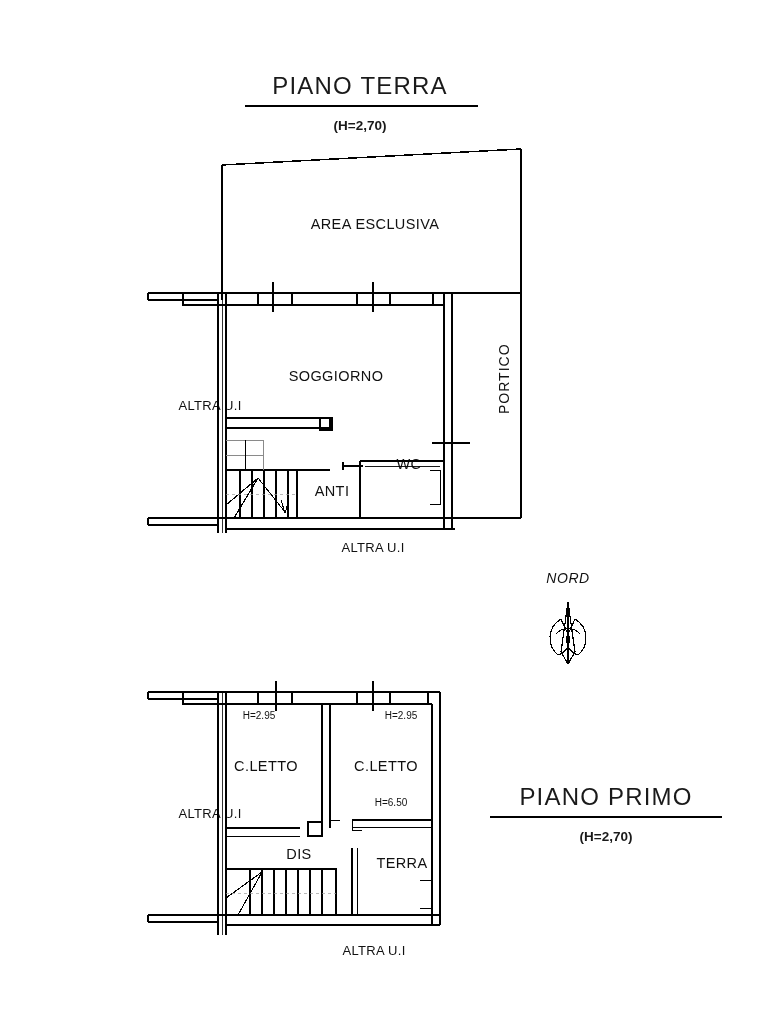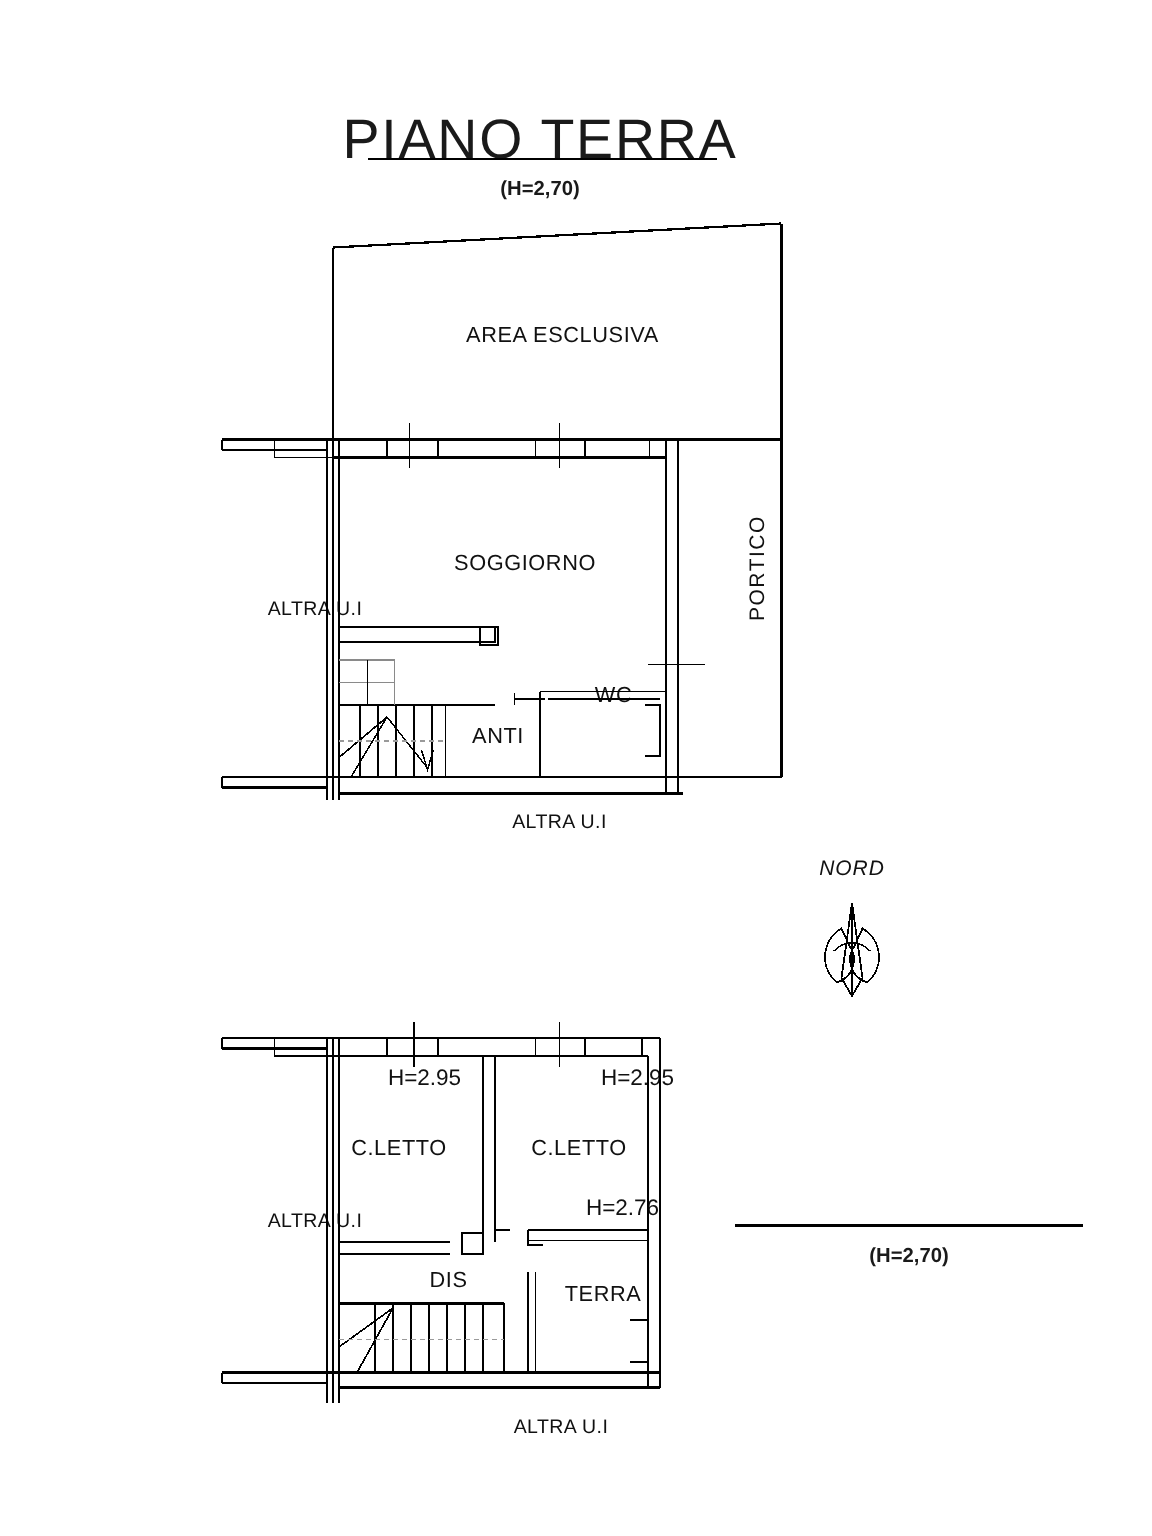--- a/index.html
+++ b/index.html
@@ -28,38 +28,37 @@
     width: 768px;
     height: 1024px;
     display: block;
   }
   .ttl {
     position: absolute;
     font-family: "Liberation Sans", sans-serif;
     white-space: nowrap;
   }
   .title-main {
-    font-size: 37px;
+    font-size: 24px;
     letter-spacing: 1.2px;
     color: #1a1a1a;
   }
   .title-sub {
     font-size: 13.5px;
     color: #1a1a1a;
     font-weight: bold;
   }
   .room-label {
     font-size: 14.5px;
     letter-spacing: 0.4px;
     color: #111;
   }
   .dim-label {
-    font-size: 15px;
-    color: #111;
-    margin-left: 24px;
+    font-size: 10px;
+    color: #111;
   }
   .ext-label {
     font-size: 13px;
     letter-spacing: 0.3px;
     color: #111;
     margin-left: 43px;
   }
   .vertical-label {
     font-size: 14px;
     letter-spacing: 1px;
@@ -80,45 +79,46 @@
 </head>
 <body>
 
 <div id="sheet">
 
   <div class="ttl title-main center" style="left:360px; top:72px;">PIANO TERRA</div>
   <div class="ttl title-sub center" style="left:360px; top:118px;">(H=2,70)</div>
 
   <div class="ttl room-label center" style="left:375px; top:216px;">AREA ESCLUSIVA</div>
 
-  <div class="ttl room-label center" style="left:350px; top:368px;">SOGGIORNO</div>
+  <div class="ttl room-label center" style="left:336px; top:368px;">SOGGIORNO</div>
 
   <div class="ttl room-label center" style="left:332px; top:483px;">ANTI</div>
 
   <div class="ttl room-label center" style="left:409px; top:456px;">WC</div>
 
   <div class="ttl vertical-label" style="left:496px; top:414px;">PORTICO</div>
 
   <div class="ttl ext-label center" style="left:167px; top:398px;">ALTRA U.I</div>
 
   <div class="ttl ext-label center" style="left:330px; top:540px;">ALTRA U.I</div>
 
   <div class="ttl nord-label center" style="left:568px; top:570px;">NORD</div>
 
+  <div class="ttl title-main center" style="left:606px; top:783px;">PIANO PRIMO</div>
   <div class="ttl title-sub center" style="left:606px; top:829px;">(H=2,70)</div>
 
   <div class="ttl dim-label center" style="left:259px; top:710px;">H=2.95</div>
 
   <div class="ttl dim-label center" style="left:401px; top:710px;">H=2.95</div>
 
   <div class="ttl room-label center" style="left:266px; top:758px;">C.LETTO</div>
 
   <div class="ttl room-label center" style="left:386px; top:758px;">C.LETTO</div>
 
-  <div class="ttl dim-label center" style="left:391px; top:797px;">H=2.76</div>
+  <div class="ttl dim-label center" style="left:391px; top:797px;">H=6.50</div>
 
   <div class="ttl room-label center" style="left:299px; top:846px;text-align:center;">DIS</div>
 
   <div class="ttl room-label center" style="left:402px; top:855px;">TERRA</div>
 
   <div class="ttl ext-label center" style="left:167px; top:806px;">ALTRA U.I</div>
 
   <div class="ttl ext-label center" style="left:331px; top:943px;">ALTRA U.I</div>
 
   <svg class="plan" viewBox="0 0 768 1024" xmlns="http://www.w3.org/2000/svg">

